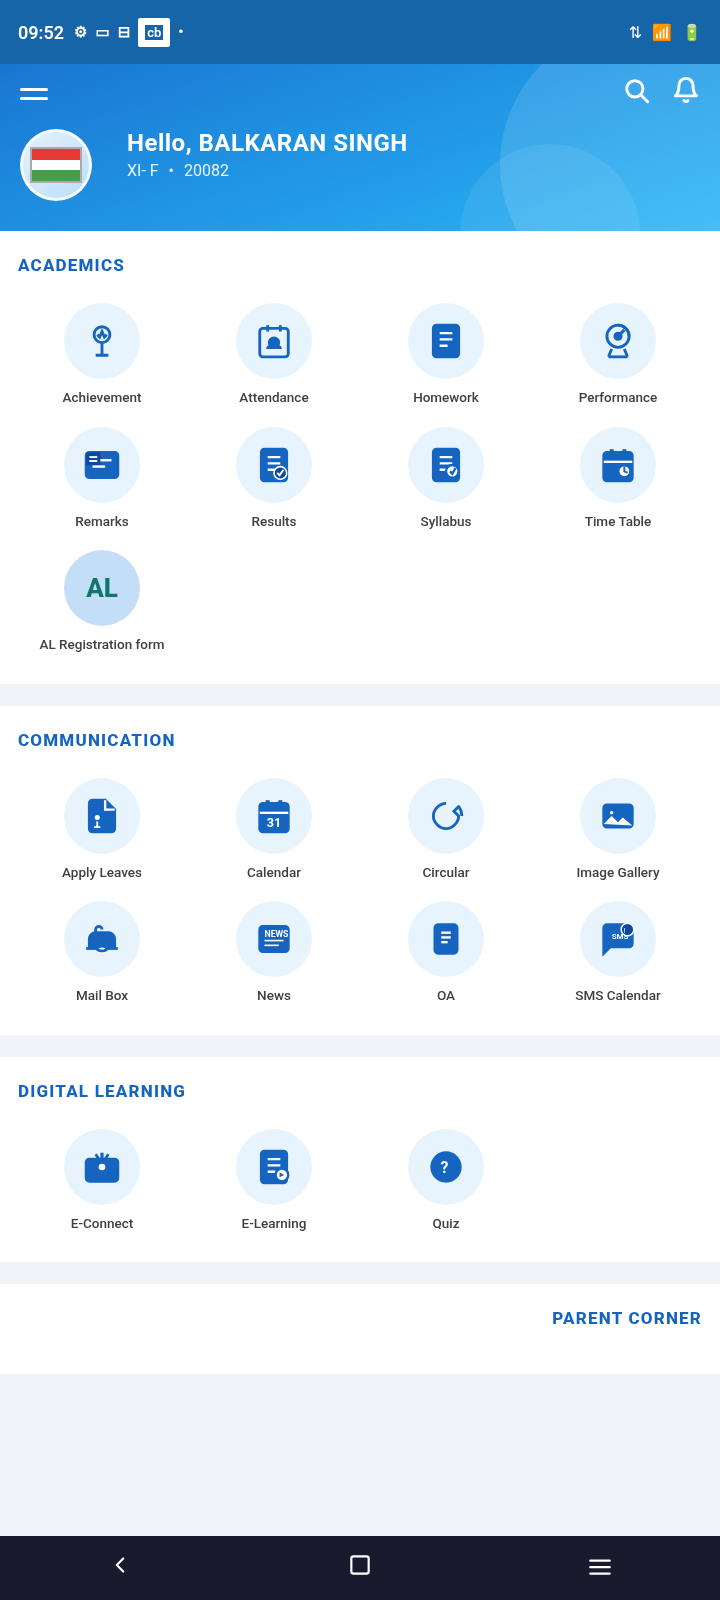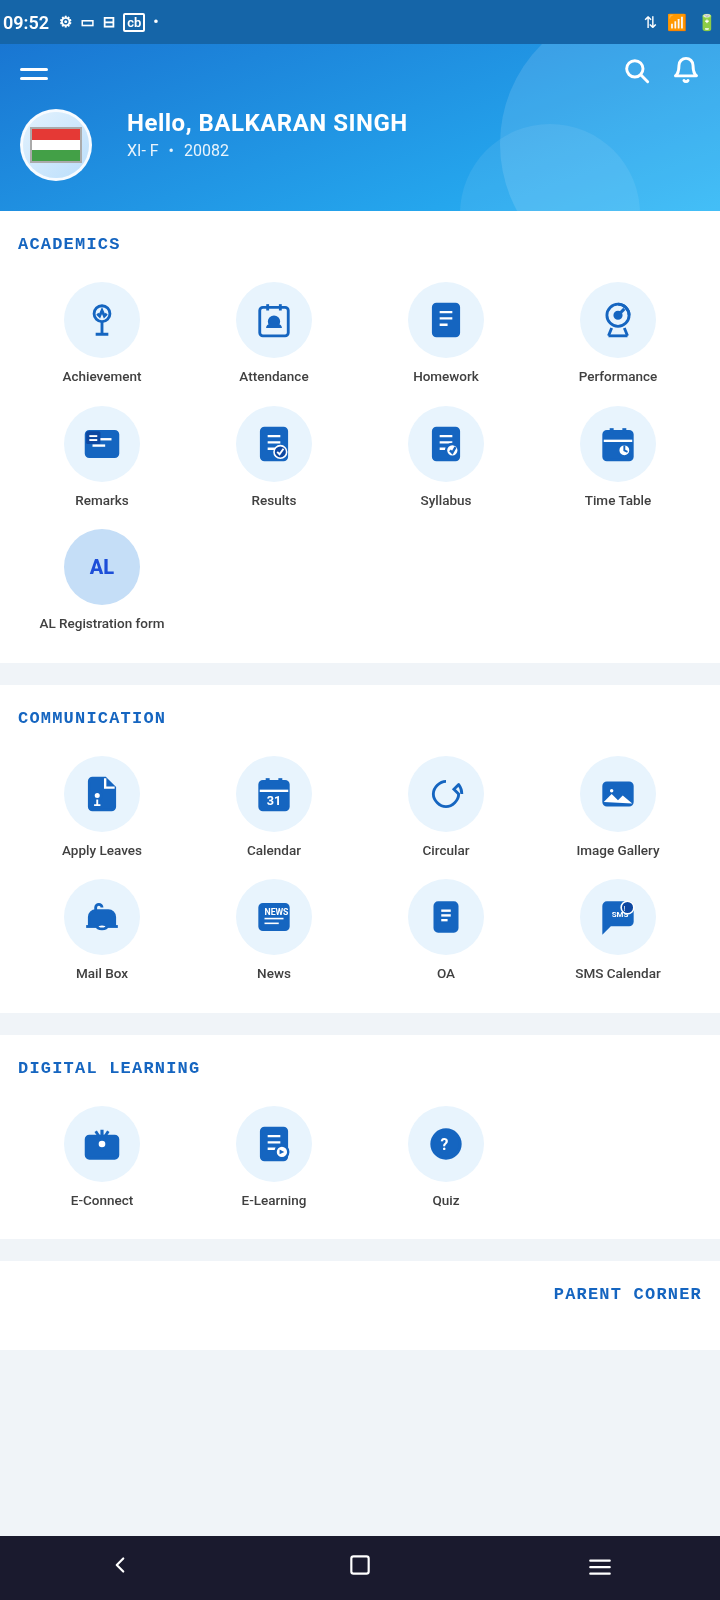--- a/index.html
+++ b/index.html
@@ -11,22 +11,22 @@
       background: #f0f4f8;
       overflow-x: hidden;
     }
 
     
     .status-bar {
       background: #1565a8;
       display: flex;
       justify-content: space-between;
       align-items: center;
-      padding: 8px 3px;
-      height: 44px;
+      padding: 8px 18px;
+      height: 64px;
     }
     .status-left {
       display: flex;
       align-items: center;
       gap: 10px;
       color: white;
       font-size: 18px;
       font-weight: 600;
     }
     .status-icons {
@@ -165,21 +165,20 @@
       margin-bottom: 12px;
       padding: 24px 18px;
     }
     .section-title {
       font-size: 17px;
       font-weight: 800;
       color: #1565c0;
       letter-spacing: 1.2px;
       text-transform: uppercase;
       margin-bottom: 22px;
-      font-family: Liberation Mono, monospace;
     }
 
     
     .grid {
       display: grid;
       grid-template-columns: repeat(4, 1fr);
       gap: 8px 4px;
     }
     .grid-item {
       display: flex;
@@ -196,22 +195,22 @@
       background: #e8f4fd;
       display: flex;
       align-items: center;
       justify-content: center;
       font-size: 30px;
     }
     .icon-circle.al-circle {
       background: #c5def7;
     }
     .al-text {
-      color: #1d4ed8;
-      font-size: 20px;
+      color: #0f766e;
+      font-size: 26px;
       font-weight: 800;
     }
     .grid-label {
       font-size: 13.5px;
       color: #404040;
       text-align: center;
       font-weight: 500;
       line-height: 1.3;
     }
 
@@ -250,21 +249,21 @@
 </head>
 <body>
 
 <div class="status-bar">
   <div class="status-left">
     <span>09:52</span>
     <div class="status-icons">
       <span class="status-icon">⚙</span>
       <span class="status-icon">▭</span>
       <span class="status-icon">⊟</span>
-      <span class="status-icon" style="font-size:13px;border:2px solid #ffffff;padding:0 2px;border-radius:2px;">cb</span>
+      <span class="status-icon" style="font-size:13px;border:7px solid #ffffff;padding:0 2px;border-radius:2px;">cb</span>
       <span class="status-icon">•</span>
     </div>
   </div>
   <div class="status-right">
     <span>⇅</span>
     <span>📶</span>
     <span>🔋</span>
   </div>
 </div>
 

